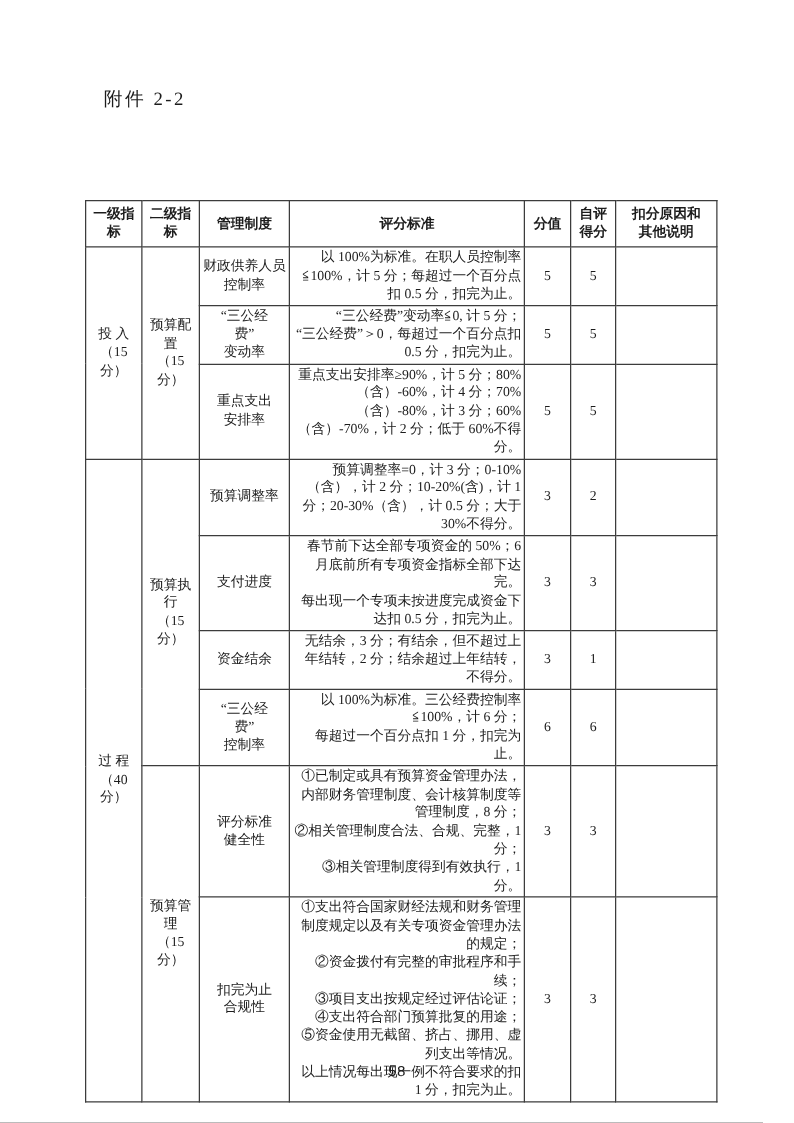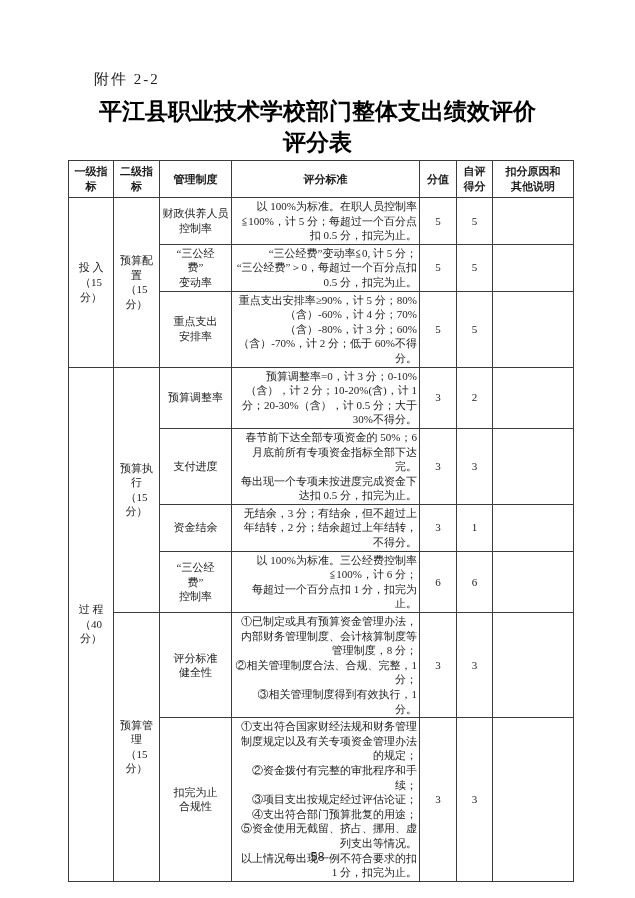--- a/index.html
+++ b/index.html
@@ -6,21 +6,21 @@
   .page {
     position:relative;
     width:635px; height:898px;
     margin:0 auto;
     background:#ffffff;
     font-family:"Liberation Serif","DejaVu Serif",serif;
     color:#1c1c1c;
     overflow:hidden;
   }
   .attachment {
-    position:absolute; left:94px; top:70px;
+    position:absolute; left:83px; top:70px;
     font-size:15px; letter-spacing:2px;
   }
   .doc-title {
     position:absolute; top:96px; left:0; right:0;
     margin:0 auto; width:448px;
     text-align:center;
     font-family:"Liberation Sans","DejaVu Sans",sans-serif;
     font-weight:bold; font-size:23px; line-height:31px;
     color:#000;
   }
@@ -49,21 +49,20 @@
     font-family:Liberation Mono, monospace;
   }
 </style>
 </head>
 <body>
 
 <div class="page">
 
   <div class="attachment">附件 2-2</div>
 
-  <h1 class="doc-title">平江县职业技术学校部门整体支出绩效评价评分表</h1>
 
   <table class="score-table">
     <colgroup>
       <col style="width:45px">
         <col style="width:46px">
         <col style="width:72px">
       <col style="width:188px">
         <col style="width:37px">
         <col style="width:36px">
         <col style="width:81px">

